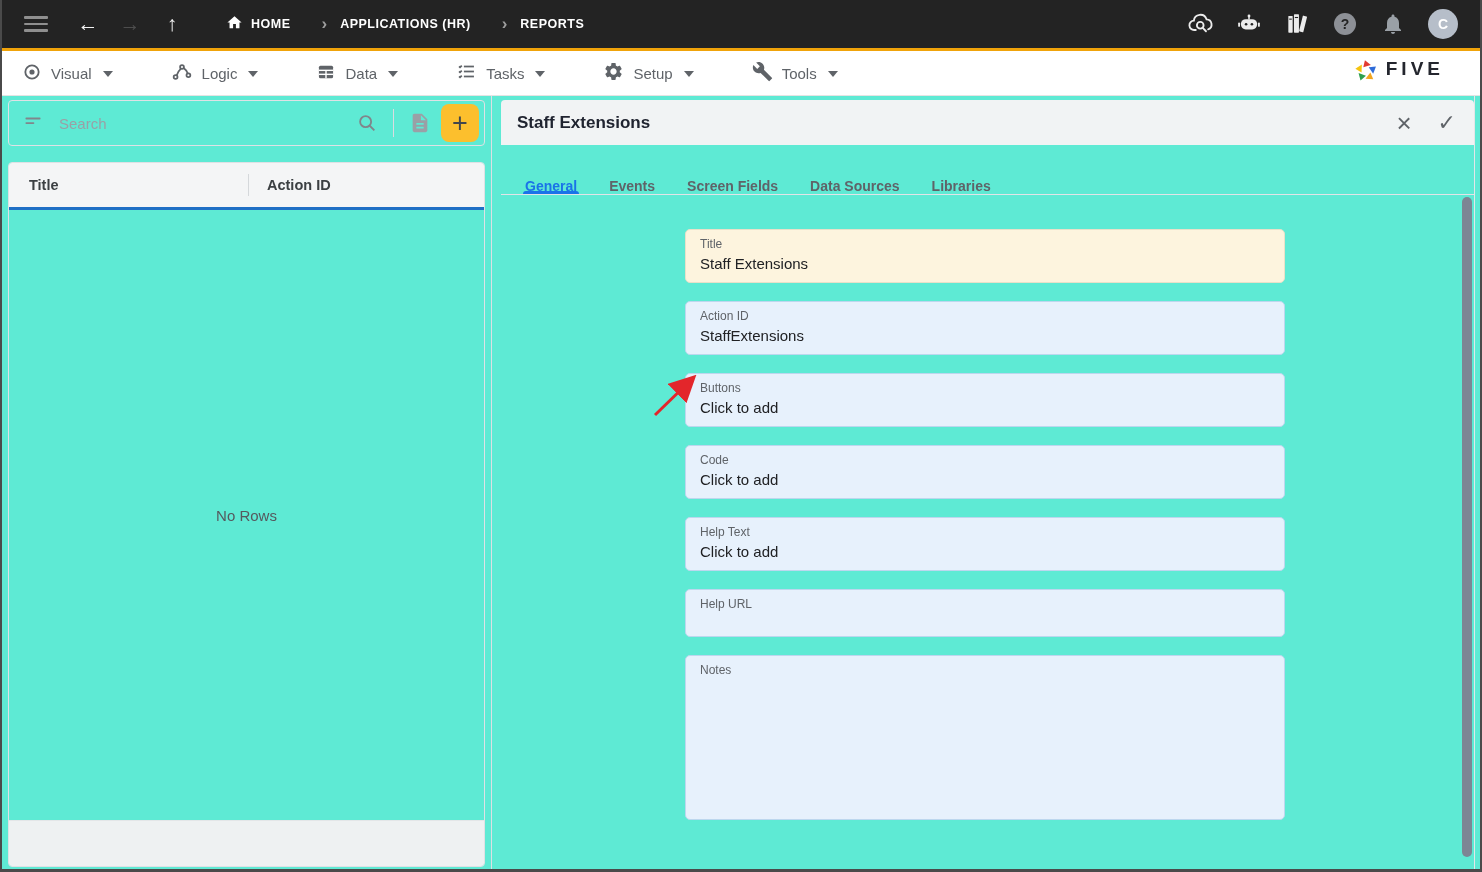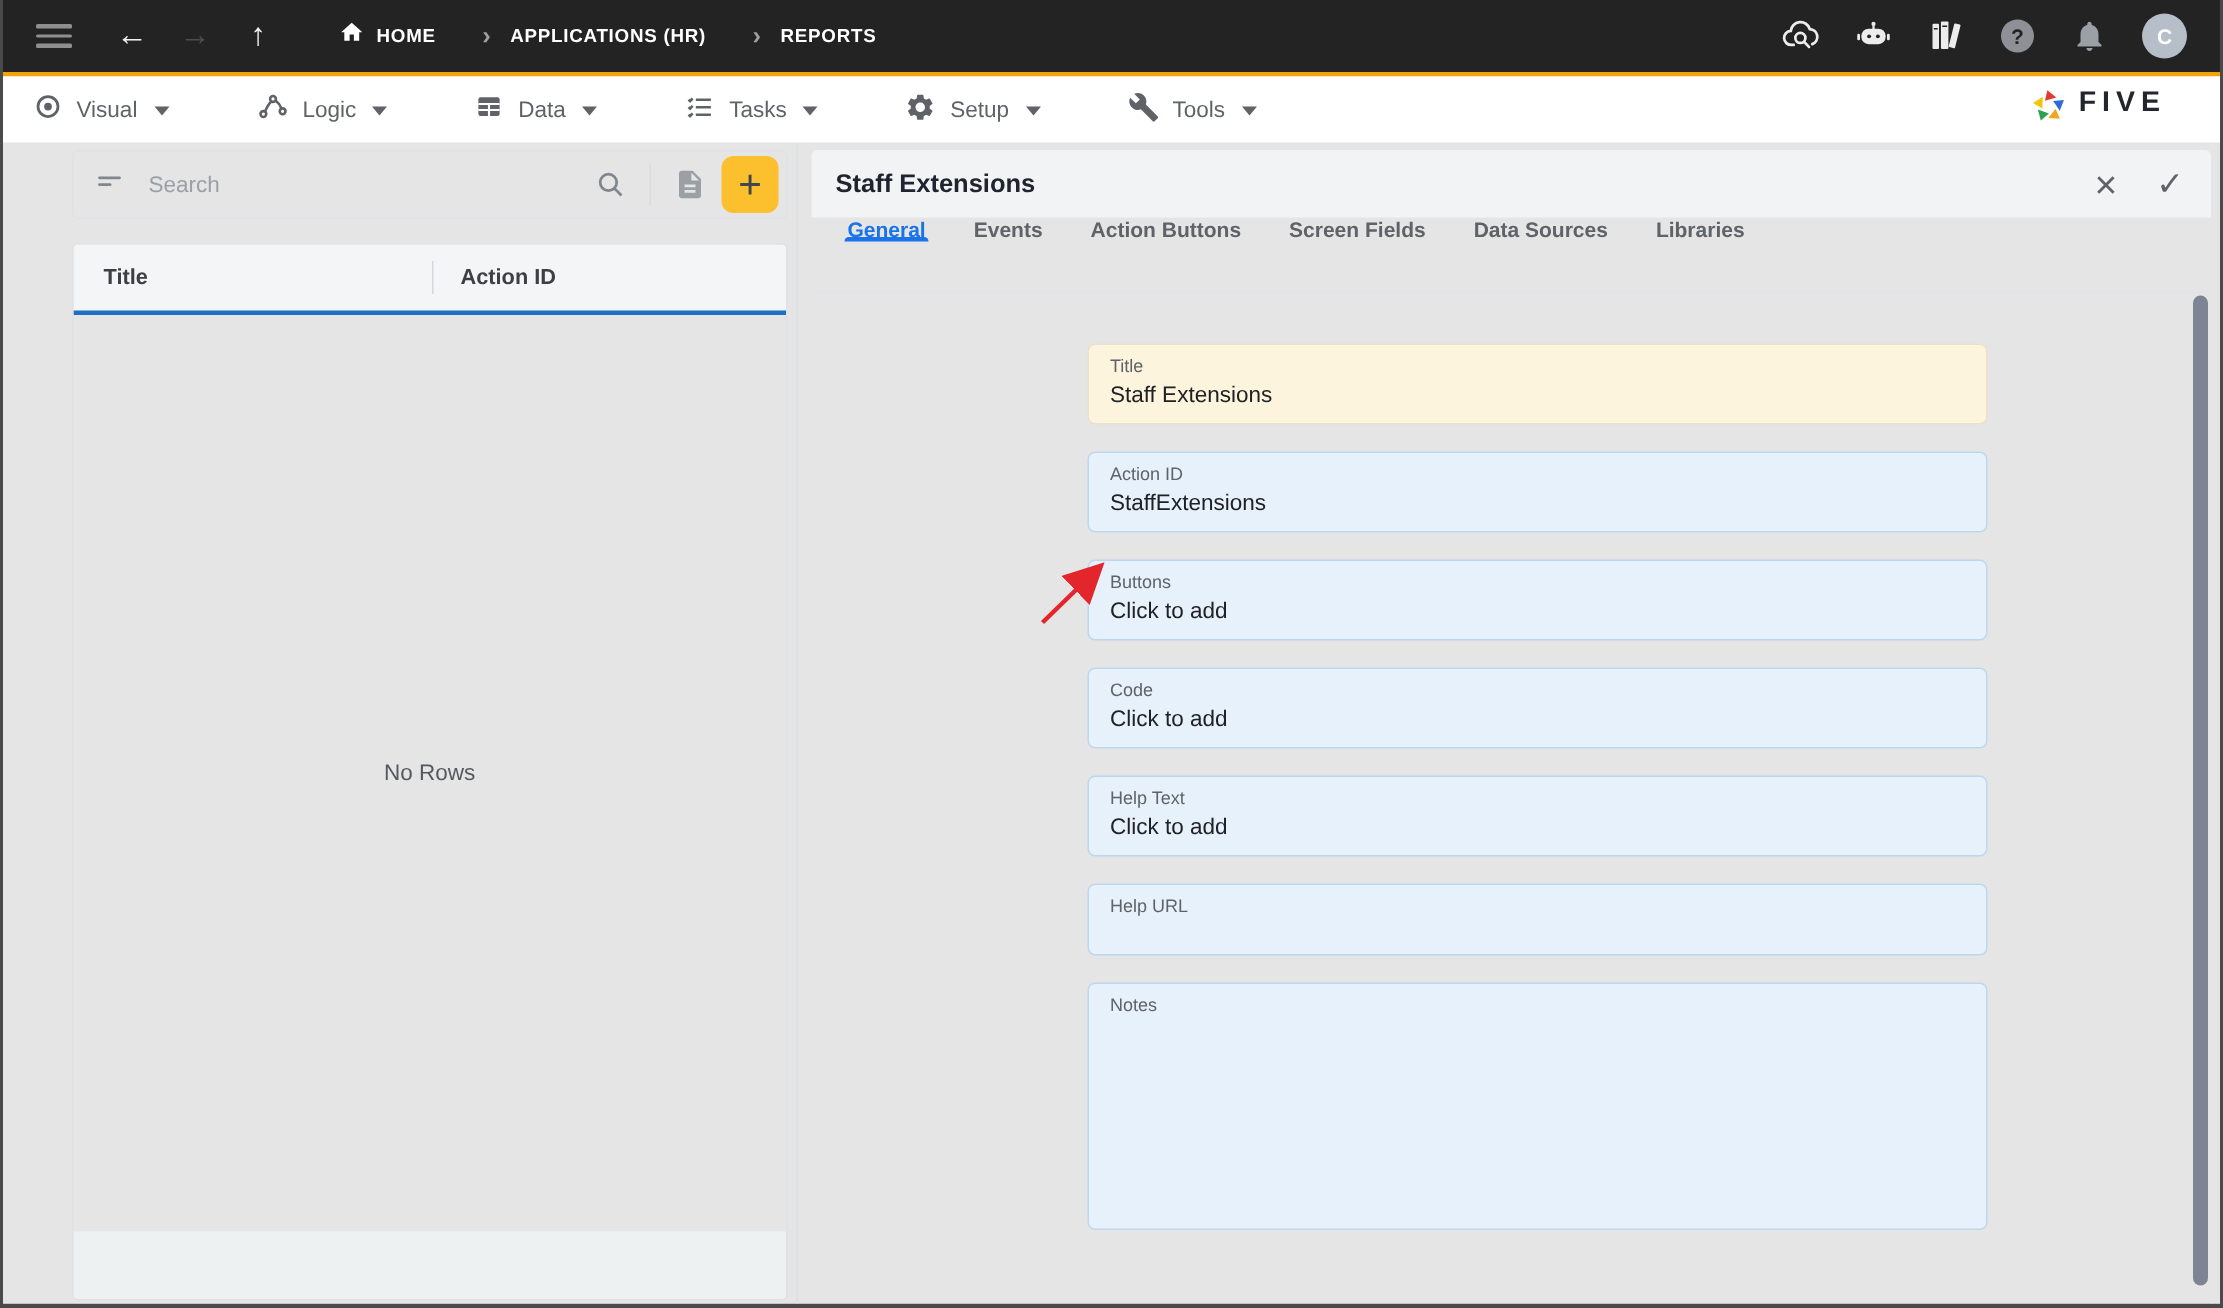--- a/index.html
+++ b/index.html
@@ -32,21 +32,21 @@
   .menubar { height:45px; background:#fff; border-bottom:1px solid #e4e4e4; display:flex;
              align-items:center; padding:0 20px; gap:58px; flex-shrink:0; }
   .menu-item { display:flex; align-items:center; gap:9px; cursor:pointer; color:#5f6368;
                font-size:15px; font-weight:500; }
   .caret { width:0; height:0; border-left:5px solid transparent; border-right:5px solid transparent;
            border-top:6px solid #5f6368; margin-left:2px; margin-top:2px; }
   .logo { margin-left:auto; display:flex; gap:7px; padding-right:16px; }
   .logo-text { font-size:19px; font-weight:bold; letter-spacing:4px; color:#24262e; }
 
   
-  .main { flex:1; display:flex; background:#e5e5e5; min-height:0;padding-left:40px; }
+  .main { flex:1; display:flex; background:#5eead4; min-height:0; }
 
   
   .left-panel { width:490px; flex-shrink:0; border-right:1px solid #dcdfe3; display:flex;
                 flex-direction:column; padding:4px 6px 2px 6px; }
   .search-card { height:46px; border:1px solid #dfe1e5; border-radius:4px; display:flex;
                  align-items:center; padding:0 5px 0 14px; flex-shrink:0; }
   .search-input { flex:1; border:none; outline:none; font-size:15px; color:#202124; margin-left:16px;
                   font-family:inherit; background:transparent; }
   .search-input::placeholder { color:#9aa0a6; }
   .v-div { width:1px; height:28px; background:#dadce0; margin:0 9px; }
@@ -68,21 +68,21 @@
 
   
   .right-panel { flex:1; margin-left:9px; margin-right:5px; display:flex; flex-direction:column;
                  padding-top:4px; min-width:0; border-right:1px solid #e3e6e8; }
   .panel-header { height:45px; background:#f1f3f4; border-radius:4px 4px 0 0; display:flex;
                   align-items:center; padding:0 18px 0 16px; flex-shrink:0; }
   .panel-title { font-size:17px; font-weight:bold; color:#202430; }
   .panel-actions { margin-left:auto; display:flex; align-items:center; gap:26px; }
   .action-close { font-size:26px; color:#5f6368; cursor:pointer; line-height:1; }
   .action-check { font-size:22px; font-weight:bold; color:#5f6368; cursor:pointer; line-height:1; }
-  .tabs { height:50px; border-bottom:1px solid #e2e4e7; display:flex; align-items:flex-start;
+  .tabs { height:50px; border-bottom:1px solid #e2e4e7; display:flex; align-items:flex-end;
           padding-left:8px; flex-shrink:0; }
   .tab { padding:0 16px; display:flex; align-items:center; font-size:14px; font-weight:bold;
          color:#5f6368; cursor:pointer; position:relative; }
   .tab.active { color:#1a73e8; }
   .tab.active::after { content:""; position:absolute; left:14px; right:14px; bottom:0; height:3px;
                        background:#1a73e8; border-radius:3px 3px 0 0; }
   .content { flex:1; position:relative; overflow:hidden; min-height:0; }
   .fields { width:600px; margin-left:184px; padding-top:34px; }
   .field { background:#e7f1fc; border:1px solid #bdd7ee; border-radius:5px; padding:8px 14px;
            min-height:48px; margin-bottom:18px; cursor:pointer; }
@@ -301,21 +301,20 @@
         <h1 class="panel-title">Staff Extensions</h1>
         <div class="panel-actions">
           <span class="action-close">×</span>
           <span class="action-check">✓</span>
         </div>
       </div>
 
       <div class="tabs">
         <div class="tab active">General</div>
         <div class="tab">Events</div>
-        <div class="tab">Action Buttons</div>
         <div class="tab">Screen Fields</div>
         <div class="tab">Data Sources</div>
         <div class="tab">Libraries</div>
       </div>
 
       <div class="content">
         <div class="fields">
           <div class="field cream">
             <span class="f-label">Title</span>
             <span class="f-value">Staff Extensions</span>

